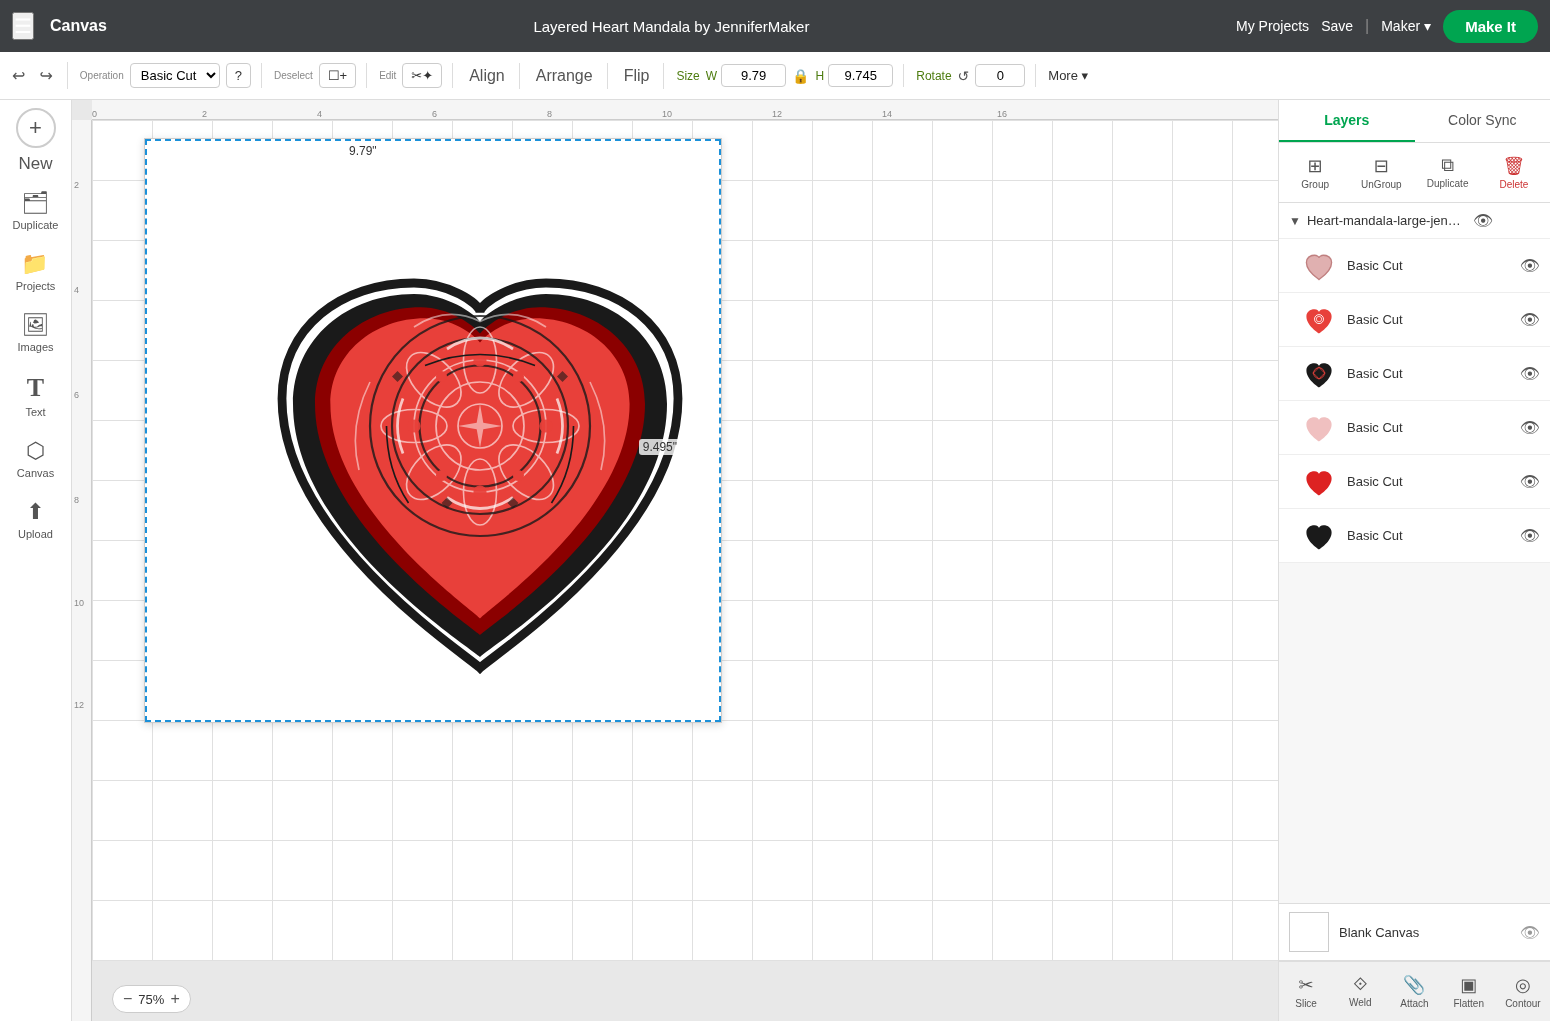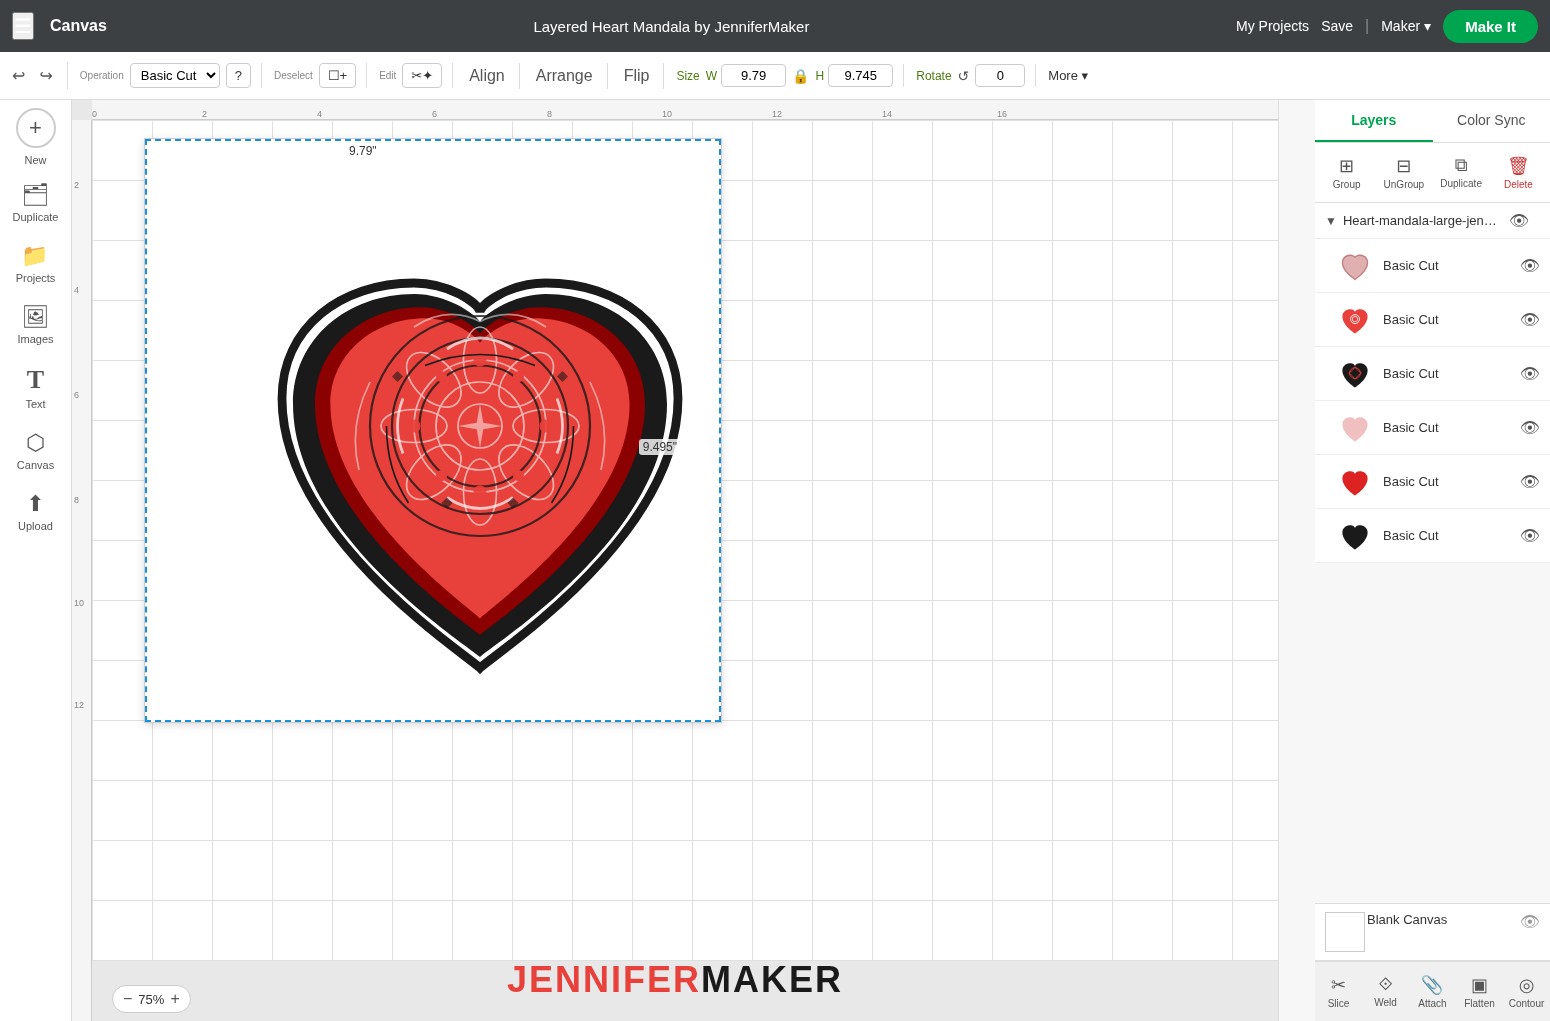--- a/index.html
+++ b/index.html
@@ -90,21 +90,21 @@
       width: 40px;
       height: 40px;
       font-size: 22px;
       cursor: pointer;
       color: #555;
       display: flex;
       align-items: center;
       justify-content: center;
       margin-bottom: 6px;
     }
-    .new-label { font-size: 11px; color: #555; }
+    .new-label { font-size: 17px; color: #555; }
 
     
     .canvas-area {
       flex: 1;
       background: #e8e8e8;
       position: relative;
       overflow: hidden;
     }
     .ruler-top {
       position: absolute;
@@ -211,21 +211,20 @@
     }
 
     
     .right-panel {
       width: 272px;
       background: #f7f7f7;
       border-left: 1px solid #ddd;
       display: flex;
       flex-direction: column;
       flex-shrink: 0;
-      padding-left: 36px;
     }
     .right-panel-tabs {
       display: flex;
       background: #fff;
       border-bottom: 1px solid #ddd;
     }
     .right-tab {
       flex: 1;
       text-align: center;
       padding: 12px 0;
@@ -299,26 +298,26 @@
       justify-content: center;
       flex-shrink: 0;
     }
     .layer-thumb svg { width: 36px; height: 36px; }
     .layer-name { font-size: 13px; color: #333; flex: 1; }
     .layer-eye { background: none; border: none; cursor: pointer; font-size: 16px; color: #555; }
 
     
     .blank-canvas-row {
       display: flex;
-      align-items: flex-start;
+      align-items: center;
       padding: 8px 10px;
       background: #fff;
       border-top: 1px solid #ddd;
       border-bottom: 1px solid #ddd;
-      gap: 2px;
+      gap: 10px;
     }
     .blank-canvas-thumb {
       width: 40px;
       height: 40px;
       background: #fff;
       border: 1px solid #ccc;
       flex-shrink: 0;
     }
     .blank-canvas-label { font-size: 13px; color: #333; flex: 1; }
     .blank-canvas-eye { background: none; border: none; cursor: pointer; font-size: 16px; color: #999; }
@@ -578,23 +577,20 @@
         <div class="dimension-label-h">9.495"</div>
       </div>
     </div>
 
     <div class="zoom-controls">
       <button class="zoom-btn">−</button>
       <span class="zoom-label">75%</span>
       <button class="zoom-btn">+</button>
     </div>
 
-    <div class="watermark">
-      <span class="watermark-j">JENNIFER</span><span class="watermark-maker">MAKER</span>
-    </div>
   </div>
 
   <div class="right-panel">
 
     <div class="right-panel-tabs">
       <div class="right-tab active">
         <span>Layers</span>
       </div>
       <div class="right-tab">
         <span>Color Sync</span>

